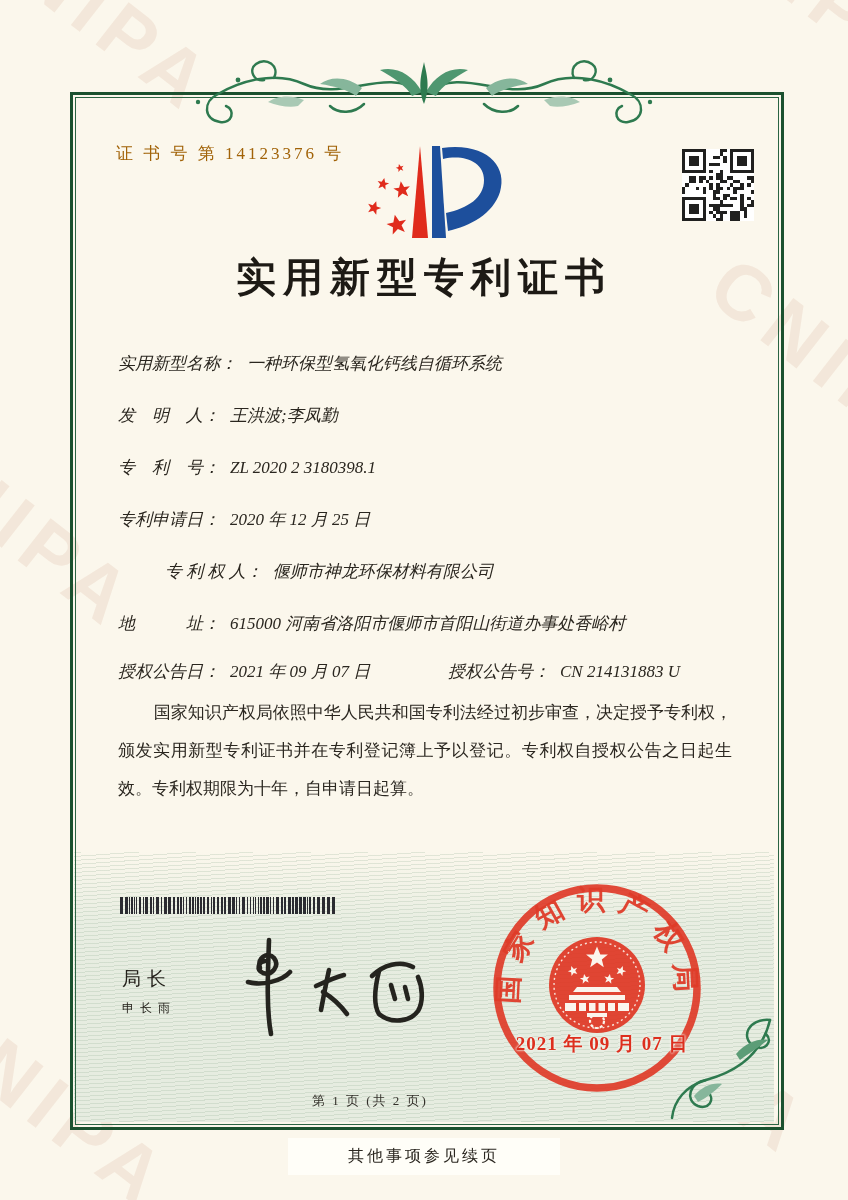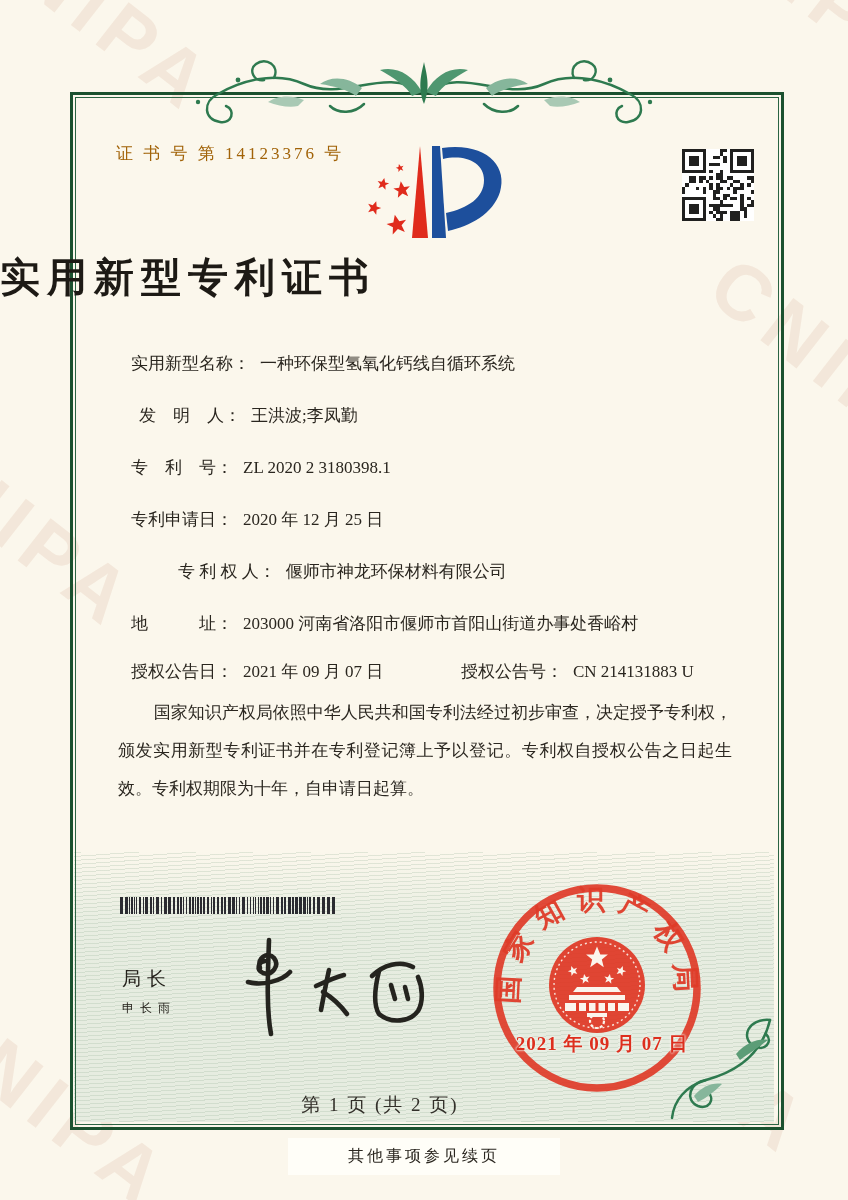--- a/index.html
+++ b/index.html
@@ -42,28 +42,28 @@
   .top-flourish{position:absolute;left:50%;top:50px;transform:translateX(-50%);z-index:3;}
   .corner-flourish{position:absolute;left:664px;top:1012px;z-index:3;}
   
   .cert-no{
     position:absolute;left:116px;top:142px;z-index:4;
     font-size:17px;letter-spacing:3px;color:#a16207;
   }
   .logo{position:absolute;left:336px;top:138px;z-index:4;}
   .qr{position:absolute;left:682px;top:149px;width:72px;height:72px;z-index:4;}
   .title{
-    position:absolute;left:0;top:250px;width:848px;z-index:4;
+    position:absolute;left:0;top:250px;width:848px;text-align:center;z-index:4;
     font-size:40px;font-weight:bold;letter-spacing:7px;color:#1d1a15;
   }
   
-  .row{position:absolute;left:131px;z-index:4;font-size:17px;white-space:nowrap;}
+  .row{position:absolute;left:118px;z-index:4;font-size:17px;white-space:nowrap;font-style:italic;}
   .row .lbl{color:#2a261f;}
   .row .val{color:#2a261f;margin-left:10px;}
-  .r0{top:352px;} .r1{top:404px;margin-left:8px;} .r2{top:456px;}
+  .r0{top:352px;} .r1{top:404px;} .r2{top:456px;}
   .r3{top:508px;} .r4{top:560px;margin-left:47px;} .r5{top:612px;}
   .r6{top:660px;text-align:center;}
   .grant-right{position:absolute;left:330px;top:0;}
   
   .body-text{
     position:absolute;left:118px;top:694px;width:614px;z-index:4;
     font-size:17px;line-height:38px;text-align:justify;color:#2b2720;
   }
   .body-text p{margin:0;text-indent:2.1em;}
   
@@ -71,22 +71,22 @@
   .signer-title{position:absolute;left:122px;top:966px;font-size:19px;letter-spacing:6px;z-index:4;color:#23201a;}
   .signer-name{position:absolute;left:122px;top:1000px;font-size:12px;letter-spacing:6px;z-index:4;color:#23201a;}
   .signature{position:absolute;left:232px;top:928px;z-index:5;}
   .seal{position:absolute;left:482px;top:873px;z-index:4;opacity:0.95;}
   .seal-date{
     position:absolute;left:497px;top:1031px;width:210px;text-align:center;z-index:6;
     font-size:19px;font-weight:bold;color:#dd2f1e;letter-spacing:1px;white-space:nowrap;
     text-shadow:0 0 3px #f4f7f0, 0 0 2px #f4f7f0;
   }
   .page-num{
-    position:absolute;left:10px;top:1092px;width:740px;text-align:center;z-index:4;
-    font-size:19px;letter-spacing:2px;color:#33302a;
+    position:absolute;left:0;top:1092px;width:740px;text-align:center;z-index:4;
+    font-size:13px;letter-spacing:2px;color:#33302a;
   }
   .note-box{
     position:absolute;left:50%;top:1138px;transform:translateX(-50%);z-index:4;
     background:#fffef8;padding:8px 60px;font-size:16px;letter-spacing:3px;color:#2b2720;
     white-space:nowrap;
     text-align:right;
   }
 </style>
 </head>
 <body>
@@ -277,21 +277,21 @@
 <div class="row r2">
   <span class="lbl">专　利　号：</span><span class="val">ZL 2020 2 3180398.1</span>
 </div>
 <div class="row r3">
   <span class="lbl">专利申请日：</span><span class="val">2020 年 12 月 25 日</span>
 </div>
 <div class="row r4">
   <span class="lbl">专 利 权 人：</span><span class="val">偃师市神龙环保材料有限公司</span>
 </div>
 <div class="row r5">
-  <span class="lbl">地　　　址：</span><span class="val">203000 河南省洛阳市偃师市首阳山街道办事处香峪村</span>
+  <span class="lbl">地　　　址：</span><span class="val">615000 河南省洛阳市偃师市首阳山街道办事处香峪村</span>
 </div>
 <div class="row r6">
   <span class="lbl">授权公告日：</span><span class="val">2021 年 09 月 07 日</span>
   <span class="grant-right">
     <span class="lbl">授权公告号：</span><span class="val">CN 214131883 U</span>
   </span>
 </div>
 
 <div class="body-text">
   <p>国家知识产权局依照中华人民共和国专利法经过初步审查，决定授予专利权，颁发实用新型专利证书并在专利登记簿上予以登记。专利权自授权公告之日起生效。专利权期限为十年，自申请日起算。</p>

